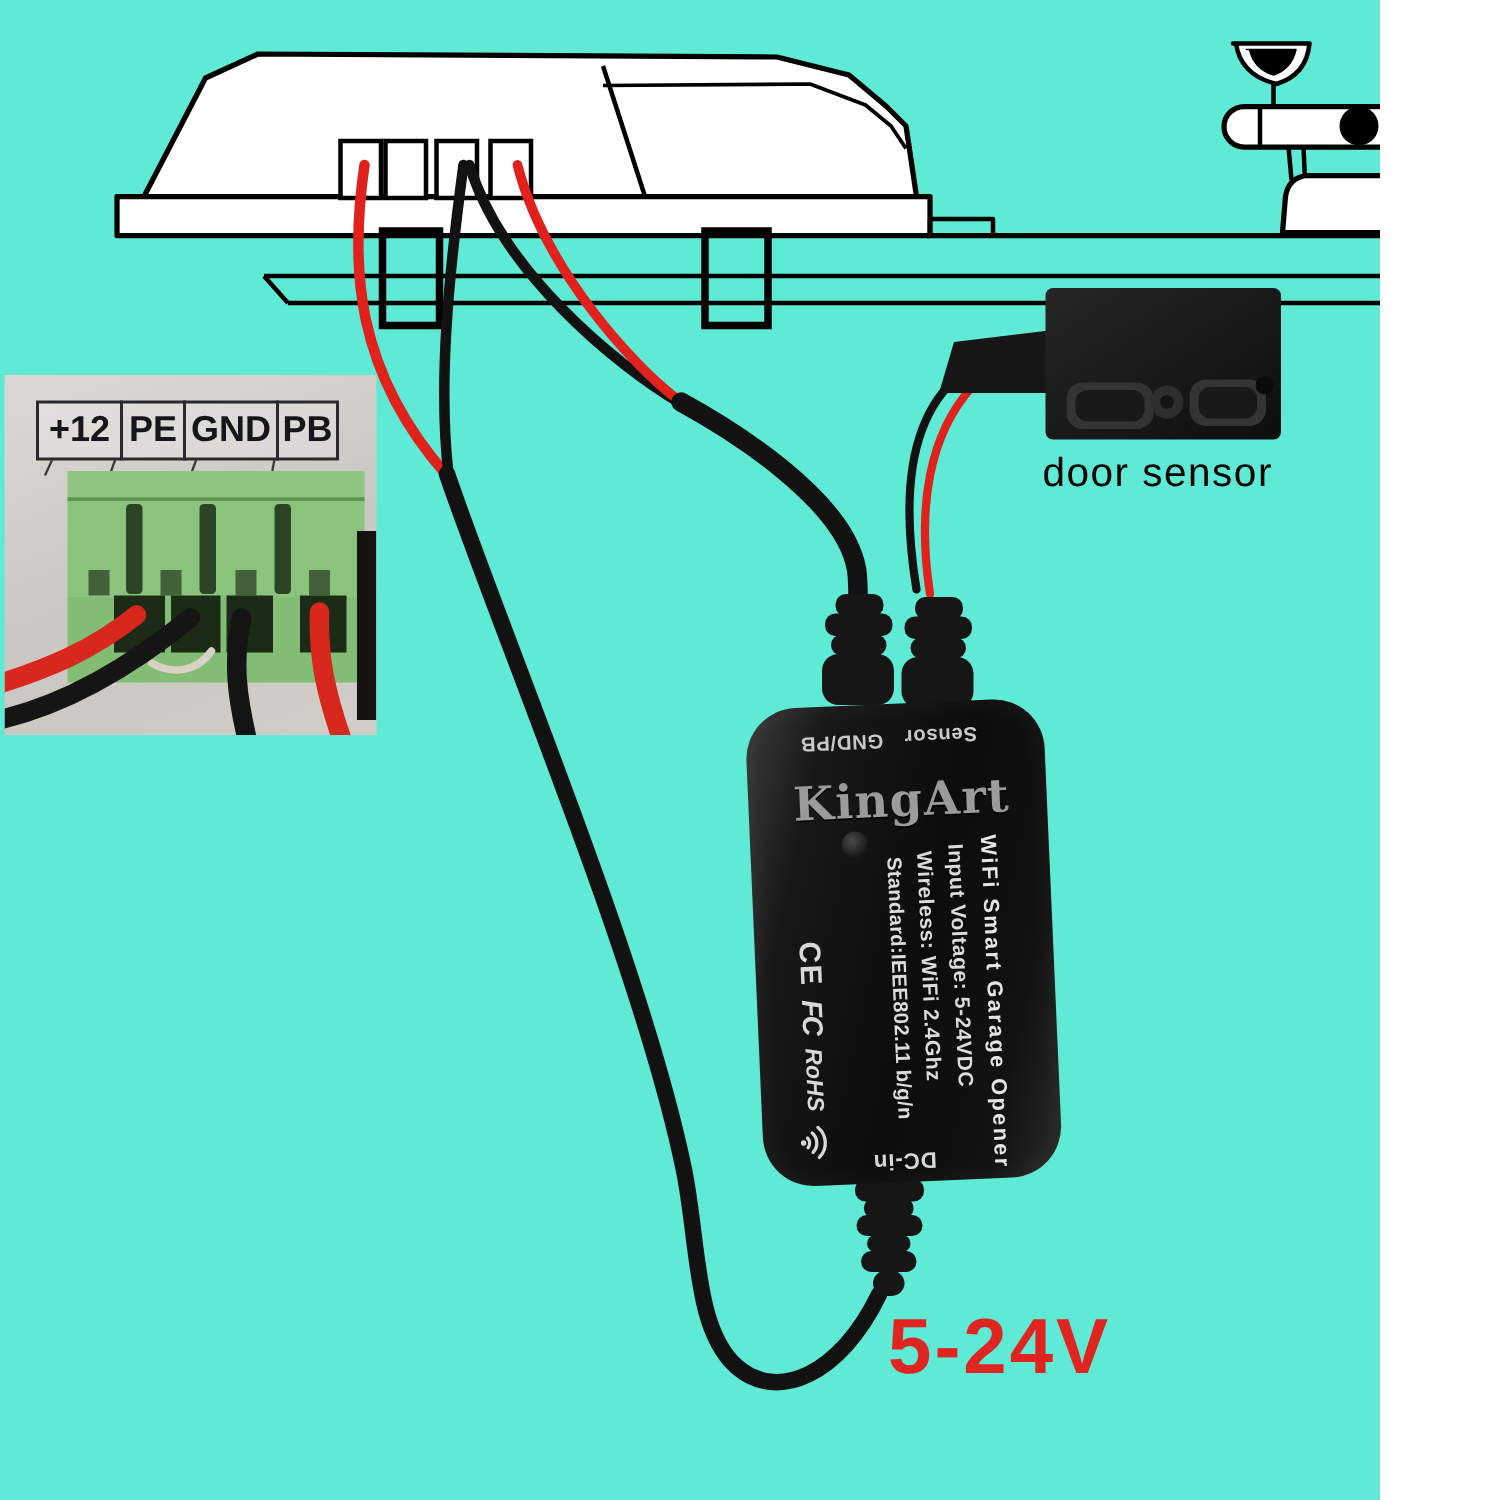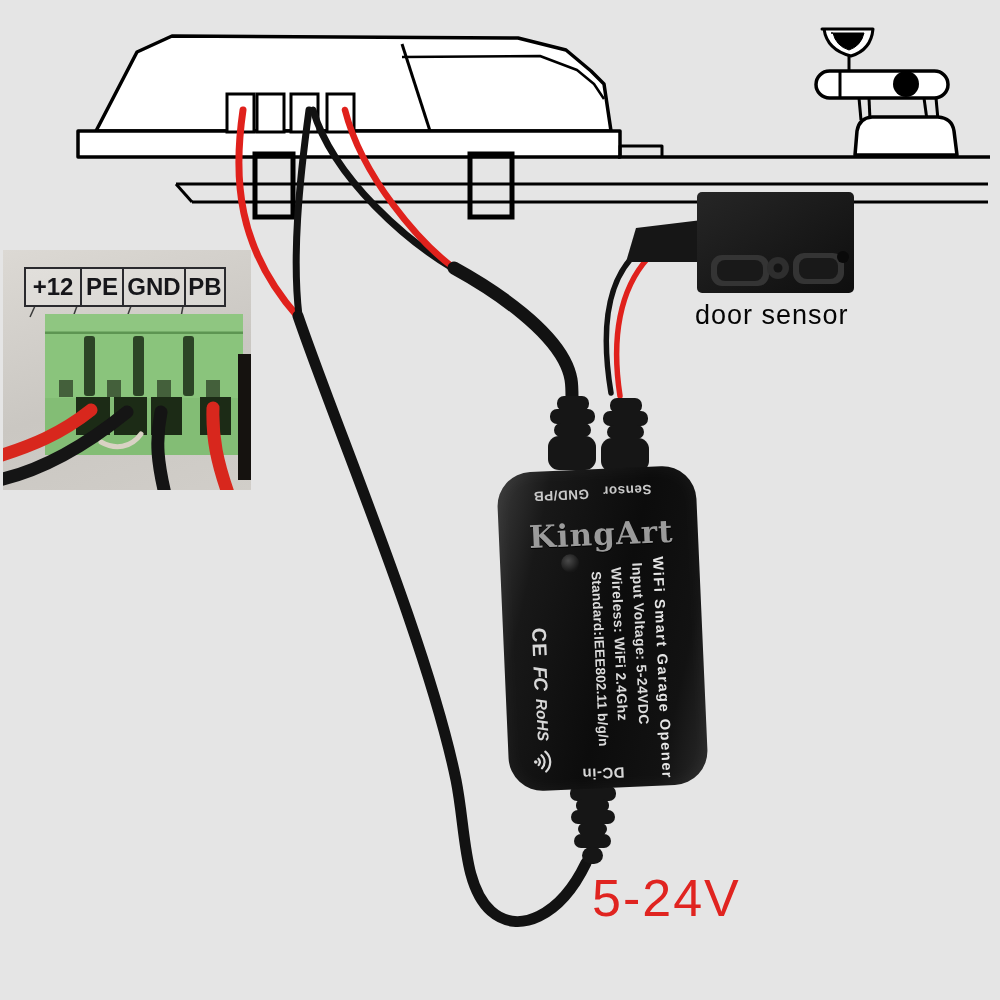--- a/index.html
+++ b/index.html
@@ -1,23 +1,23 @@
 <!DOCTYPE html>
 <html><head>
 <meta charset="utf-8">
 <style>
   html,body{margin:0;padding:0;background:#fff;}
-  #stage{position:relative;width:1000px;height:1000px;background:#e5e5e5;overflow:hidden;
+  #stage{position:relative;width:920px;height:1000px;background:#5eead4;overflow:hidden;
          font-family:"Liberation Sans",sans-serif;}
   .abs{position:absolute;}
   
   .term-label{position:absolute;top:70px;font-size:20px;font-weight:600;color:#0a0a0a;letter-spacing:.5px;}
   .motor-label{position:absolute;left:438px;top:71px;font-size:43px;font-weight:400;color:#0a0a0a;letter-spacing:2px;}
   .doorsensor-label{position:absolute;left:695px;top:300px;font-size:27px;font-weight:500;color:#050505;letter-spacing:1px;}
-  .power-label{position:absolute;left:592px;top:868px;font-size:52px;font-weight:400;color:#e02420;letter-spacing:2px;text-align:center;}
+  .power-label{position:absolute;left:592px;top:868px;font-size:52px;font-weight:700;color:#e02420;letter-spacing:2px;text-align:center;}
   
   .photo{position:absolute;left:3px;top:250px;width:248px;height:240px;z-index:1;
          background:linear-gradient(160deg,#dcd9d4,#cac7c2 55%,#d1cec9);overflow:hidden;}
   .photo-labels{position:absolute;left:21px;top:17px;display:flex;z-index:3;}
   .photo-labels span{display:flex;align-items:center;justify-content:center;height:36px;
          border:2px solid #2a2a2e;margin-left:-2px;background:rgba(255,255,255,.22);
          font-size:24px;font-weight:bold;color:#16161a;}
   .photo-labels span:first-child{margin-left:0;}
   .pl1{width:54px;} .pl2{width:40px;} .pl3{width:60px;} .pl4{width:38px;}
   

